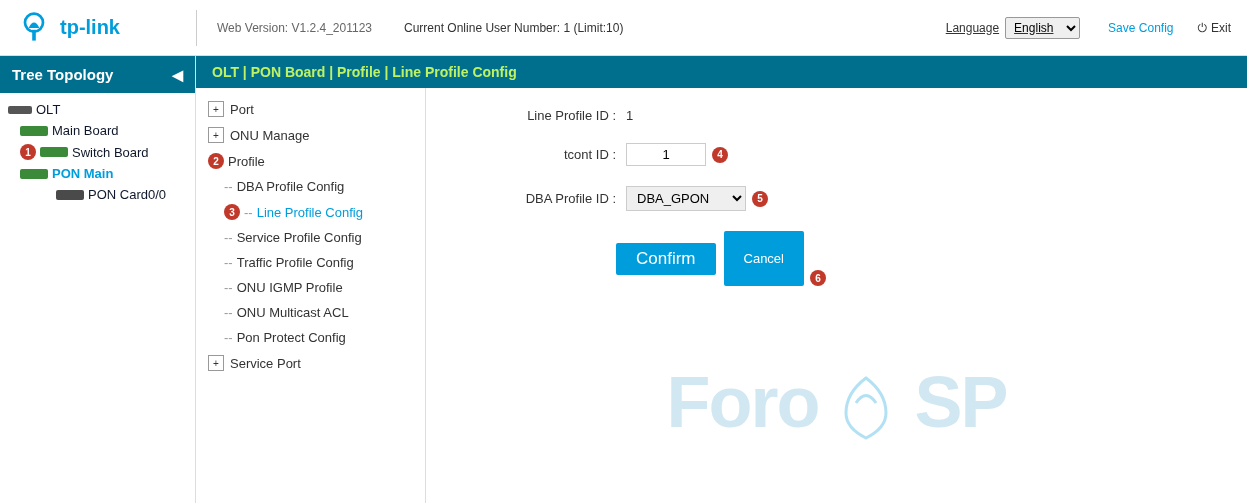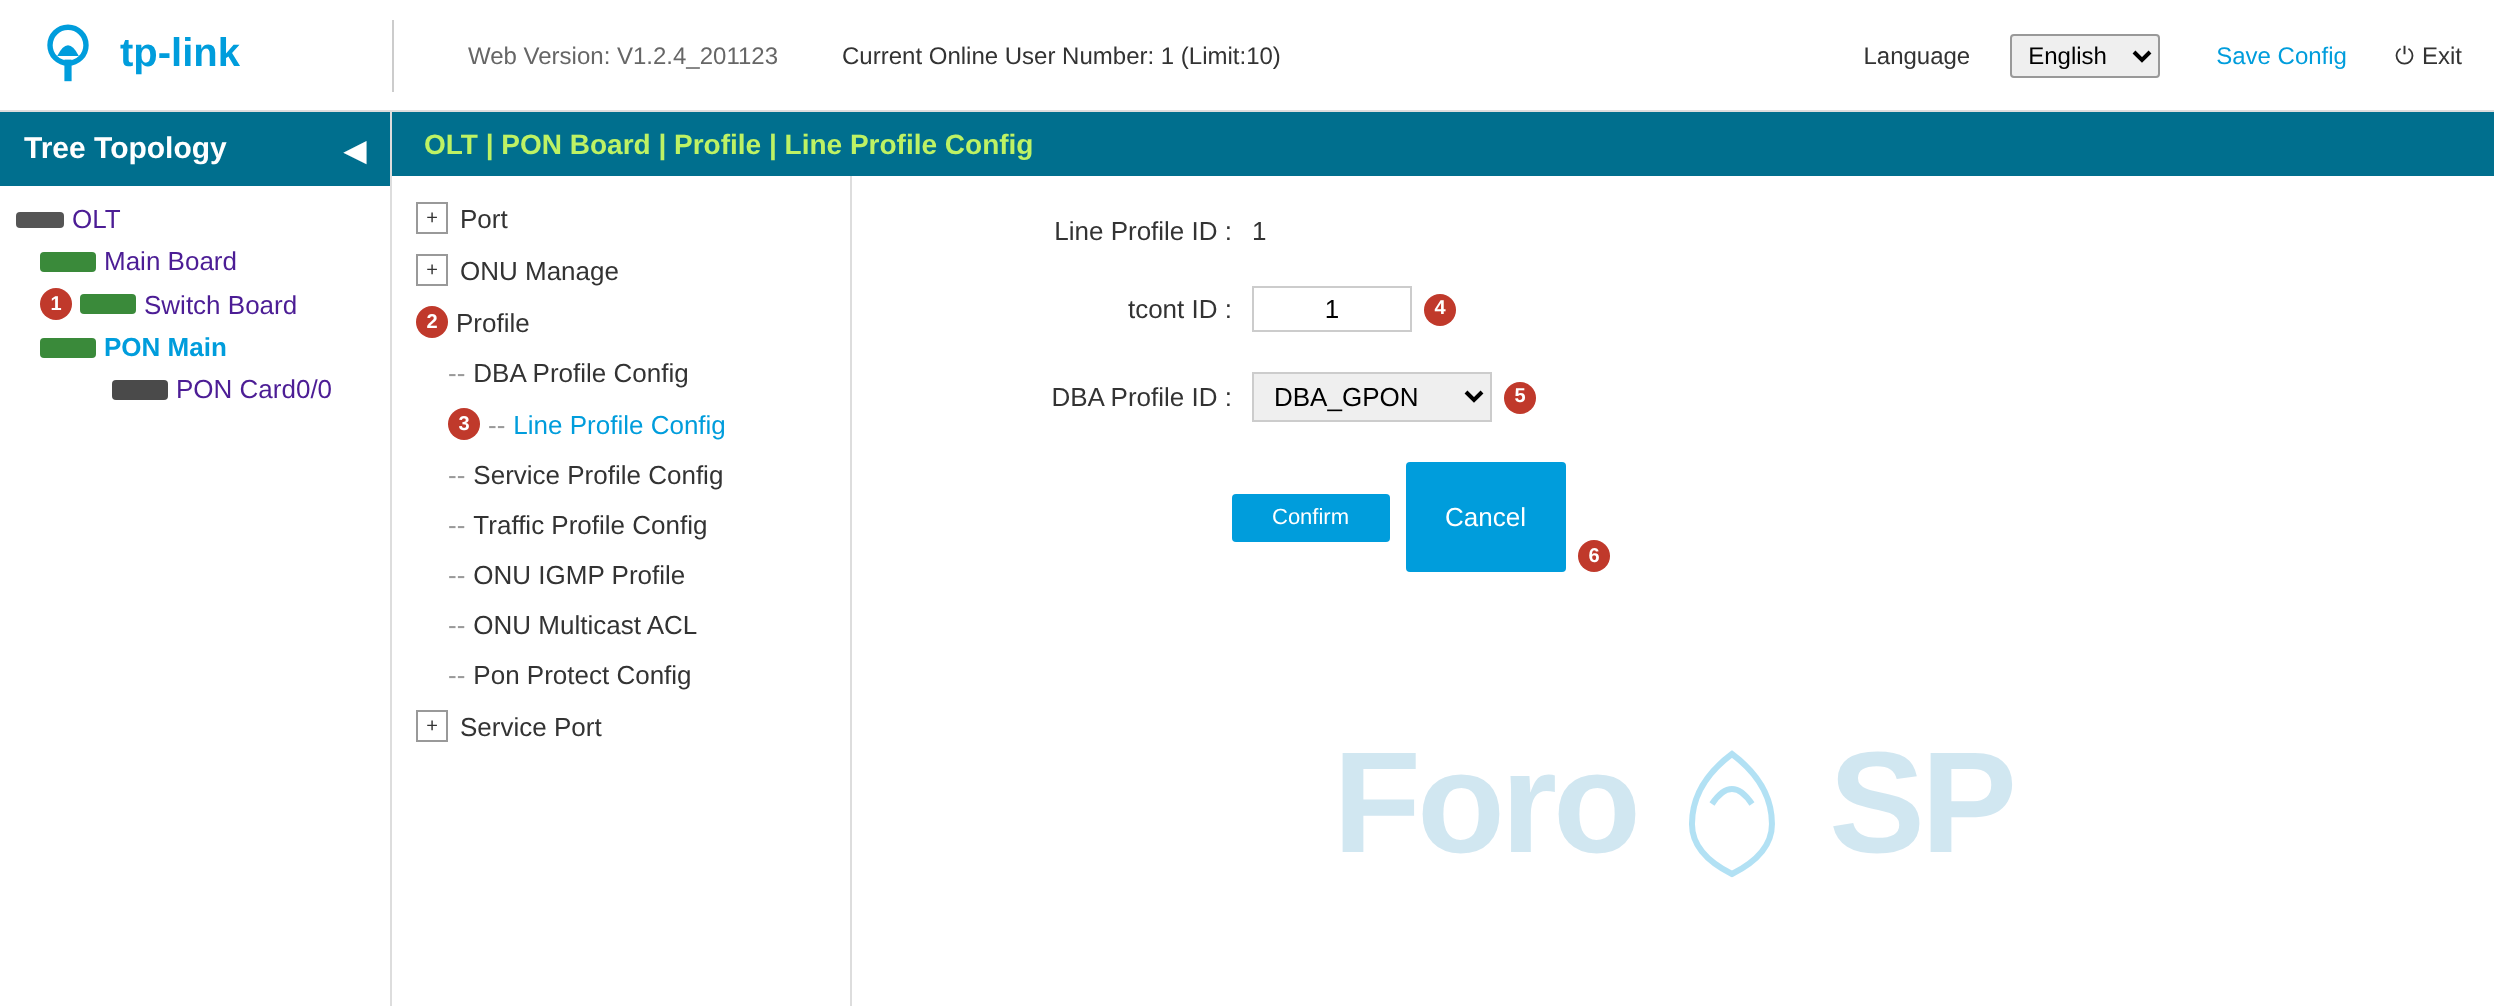--- a/index.html
+++ b/index.html
@@ -28,35 +28,35 @@
     .header-divider {
       width: 1px;
       height: 36px;
       background: #ccc;
       margin: 0 8px;
     }
     .header-version {
       color: #666;
       font-size: 12px;
       white-space: nowrap;
-      margin-left: 17px;
     }
     .header-online {
       color: #333;
       font-size: 12px;
       margin-left: 20px;
       white-space: nowrap;
     }
     .header-spacer { flex: 1; }
     .header-language {
       display: flex;
       align-items: center;
-      gap: 20px;
-      font-size: 12px;
-      color: #333;
+      gap: 6px;
+      font-size: 12px;
+      color: #333;
+      text-decoration: underline;
     }
     .header-language select {
       border: 1px solid #999;
       padding: 2px 4px;
       font-size: 12px;
       border-radius: 2px;
     }
     .header-save {
       color: #009ddc;
       font-size: 12px;
@@ -106,21 +106,21 @@
     .sidebar-tree {
       padding: 6px 0;
     }
     .tree-item {
       display: flex;
       align-items: center;
       padding: 3px 8px;
       cursor: pointer;
       position: relative;
     }
-    .tree-item .label { font-size: 13px; color: #4c1d95; }
+    .tree-item .label { font-size: 13px; color: #0f172a; }
     .tree-item .label.active { color: #009ddc; font-weight: bold; }
     .tree-indent { padding-left: 20px; }
     .tree-indent2 { padding-left: 36px; margin-left: 20px; }
 
     .device-icon {
       display: inline-block;
       width: 28px;
       height: 10px;
       background: #4a4a4a;
       border-radius: 2px;
@@ -260,21 +260,21 @@
       font-size: 13px;
       min-width: 120px;
     }
 
     .btn-confirm {
       background: #009ddc;
       color: #fff;
       border: none;
       padding: 6px 20px;
       cursor: pointer;
-      font-size: 11px;
+      font-size: 17px;
       border-radius: 2px;
       margin-right: 8px;
     }
     .btn-cancel {
       background: #009ddc;
       color: #fff;
       border: none;
       padding: 20px 20px;
       cursor: pointer;
       font-size: 13px;

